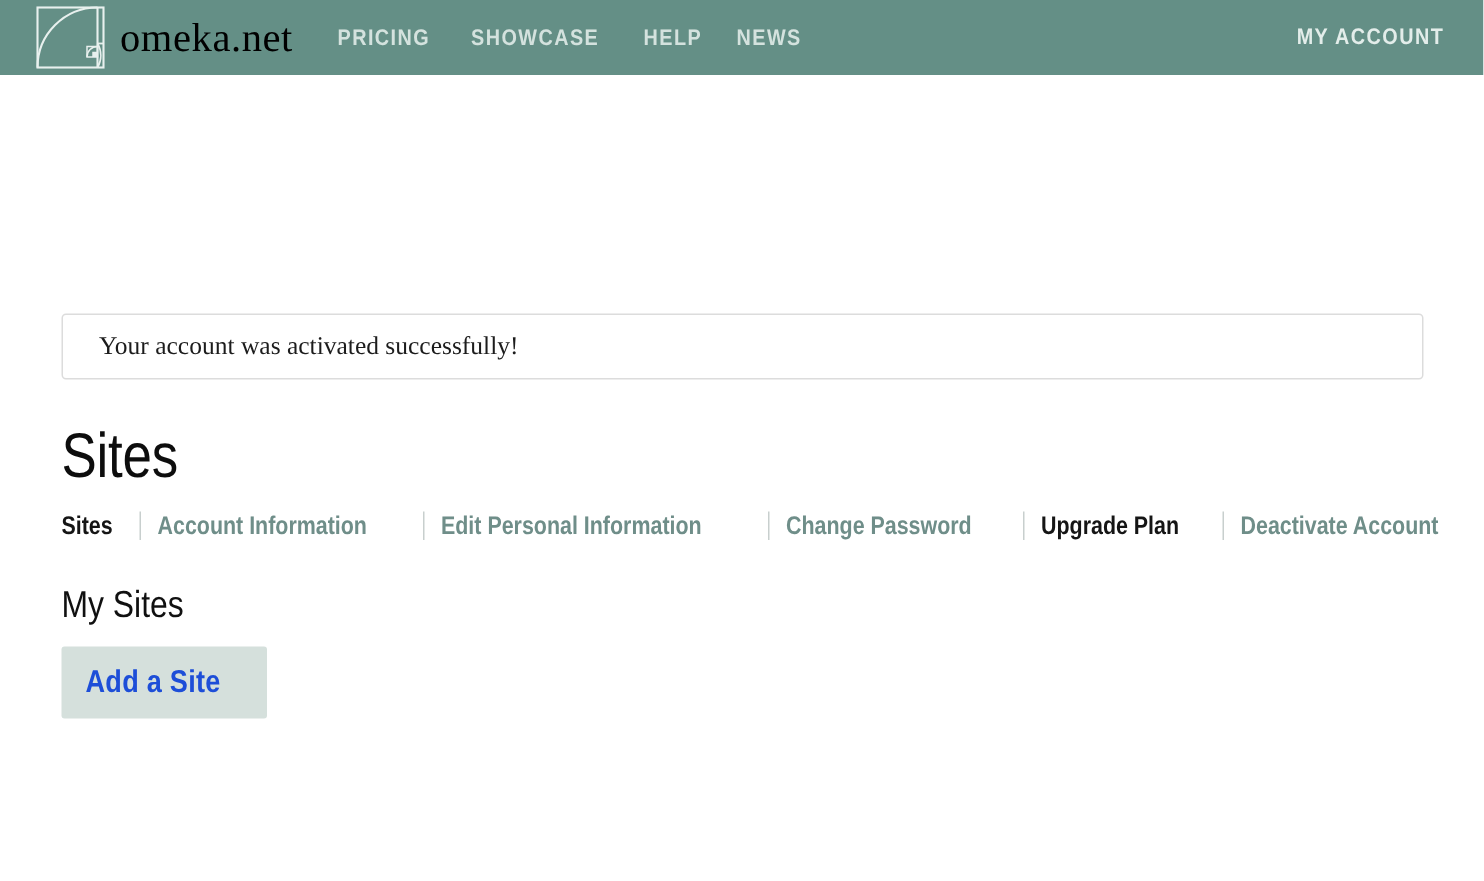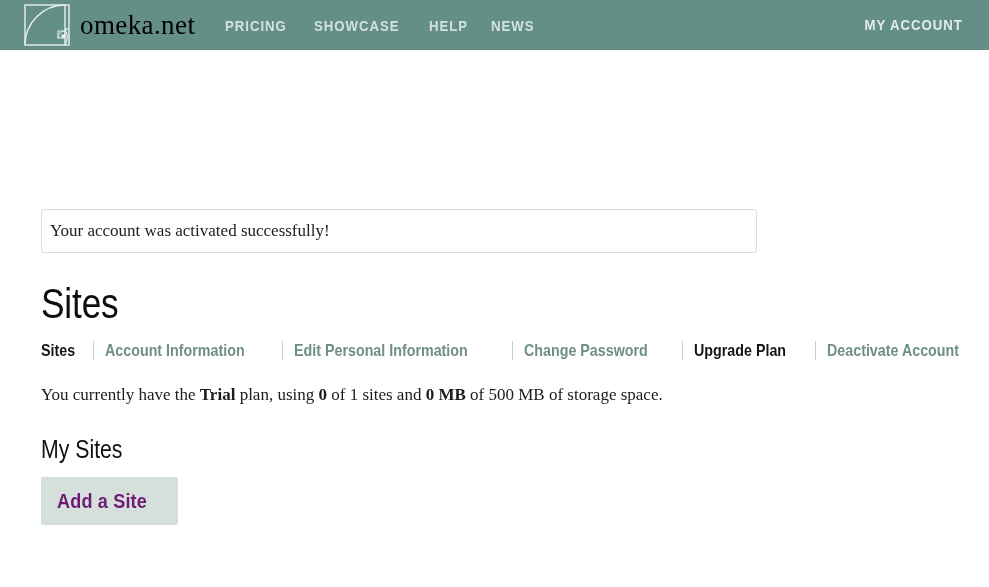--- a/index.html
+++ b/index.html
@@ -81,28 +81,28 @@
 
   
   #content {
     position: relative;
     padding-left: 41px;
     padding-right: 41px;
   }
 
   #flash-message {
     margin-top: 159px;
-    width: 716px;
+    width: 908px;
     min-height: 44px;
     border: 1px solid #dcdcdc;
     border-radius: 3px;
     background: #ffffff;
     display: flex;
     align-items: center;
-    padding: 0 8px;
+    padding: 0 24px;
   }
   #flash-message-text {
     font-family: "Liberation Serif", "DejaVu Serif", serif;
     font-size: 17px;
     color: #1c1c1c;
     line-height: 1.3;
   }
 
   #page-title {
     margin: 30px 0 0 0;
@@ -164,21 +164,21 @@
     transform-origin: left center;
   }
 
   #add-site-button {
     margin-top: 15px;
     display: inline-block;
     background: #d5e0dc;
     border: none;
     border-radius: 2px;
     padding: 13px 16px 14px 16px;
-    color: #701a75;
+    color: #1d4ed8;
     font-family: "Liberation Sans Narrow", "Liberation Sans", sans-serif;
     font-size: 21px;
     font-weight: 600;
     letter-spacing: 0.2px;
     line-height: 1;
     cursor: pointer;
     text-decoration: none;
   }
   #add-site-label {
     display: inline-block;
@@ -233,21 +233,20 @@
     <a class="section-nav-link muted" href="#">Edit Personal Information</a>
     <span class="section-nav-sep"></span>
     <a class="section-nav-link muted" href="#">Change Password</a>
     <span class="section-nav-sep"></span>
     <a class="section-nav-link active" href="#">Upgrade Plan</a>
     <span class="section-nav-sep"></span>
     <a class="section-nav-link muted" href="#">Deactivate Account</a>
 
   </nav>
 
-  <p id="plan-summary"><span>You currently have the </span><b>Trial</b><span> plan, using </span><b>0</b><span> of 1 sites and </span><b>0 MB</b><span> of 500 MB of storage space.</span></p>
 
   <h2 id="my-sites-title">My Sites</h2>
 
   <a id="add-site-button" href="#">
     <span id="add-site-label">Add a Site</span>
   </a>
 
   
 
 </div>

